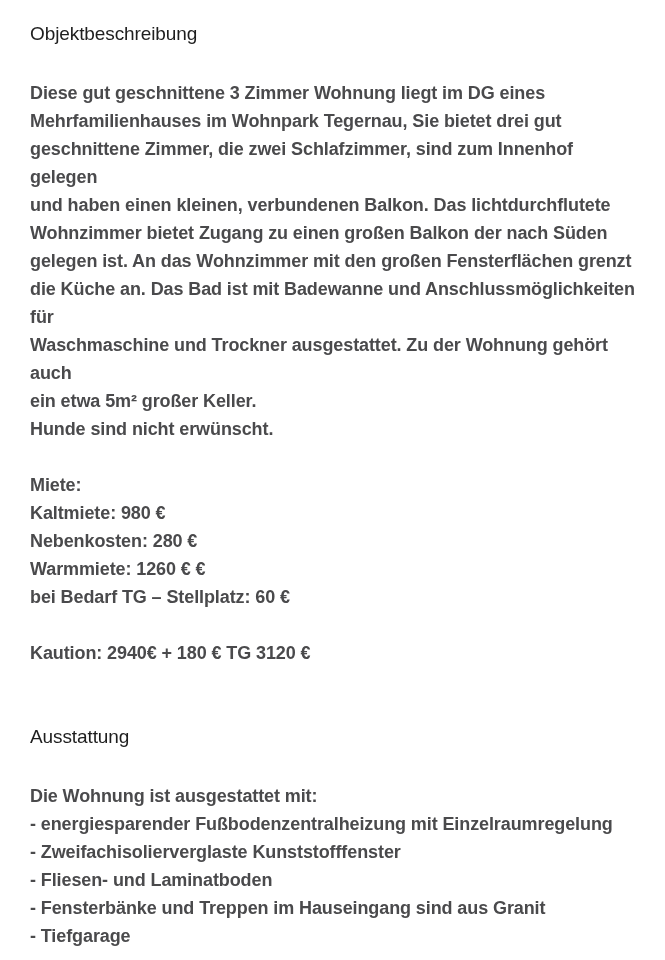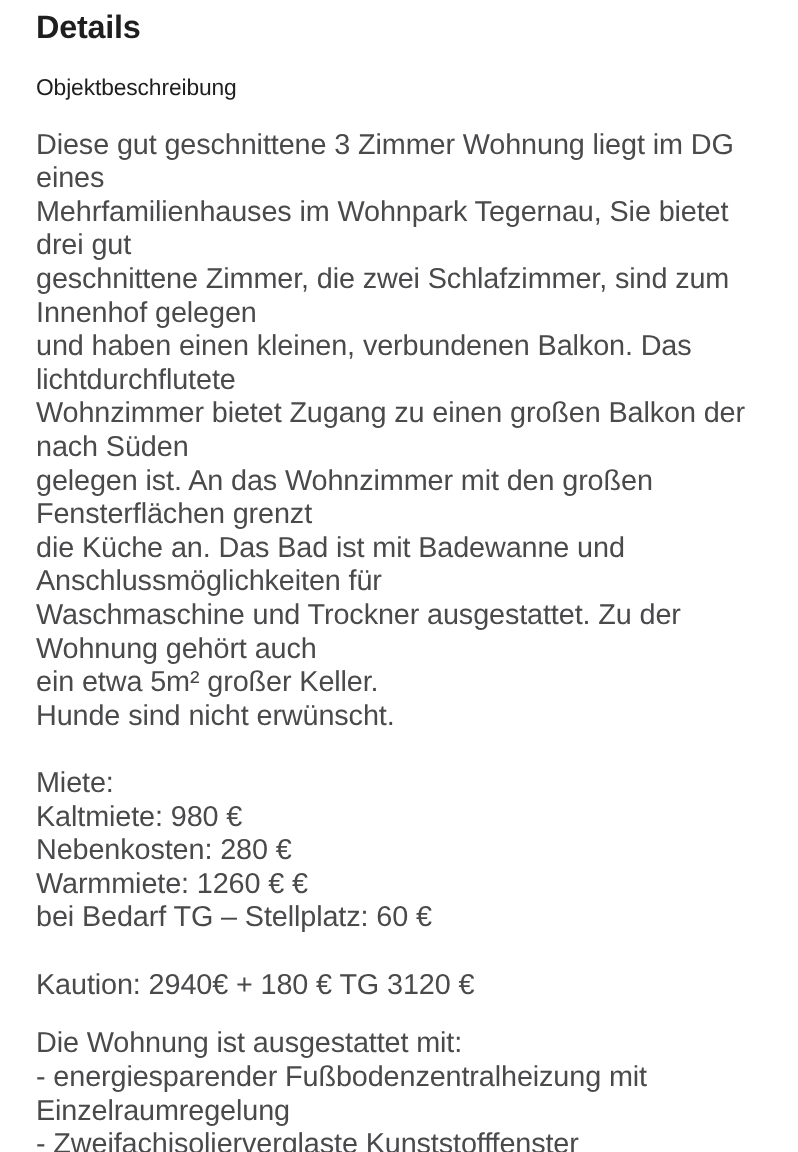--- a/index.html
+++ b/index.html
@@ -32,35 +32,34 @@
     font-size: 19px;
     line-height: 24px;
     font-weight: 400;
     color: #1e1e1e;
     letter-spacing: -0.1px;
   }
   .section + .section .section-heading {
     margin-top: 58px;
   }
   .section-body {
-    margin: 21px 0 0 0;
-    font-size: 24px;
+    margin: 33px 0 0 0;
+    font-size: 18px;
     line-height: 28px;
-    font-weight: 400;
+    font-weight: 700;
     color: #4a4a4c;
     white-space: pre-line;
     letter-spacing: -0.1px;
   }
 </style>
 </head>
 <body>
 
 <div class="details-wrap">
 
-  <h1 class="page-title">Details</h1>
 
   <section class="section">
     <h2 class="section-heading">Objektbeschreibung</h2>
     <p class="section-body">Diese gut geschnittene 3 Zimmer Wohnung liegt im DG eines
 Mehrfamilienhauses im Wohnpark Tegernau, Sie bietet drei gut
 geschnittene Zimmer, die zwei Schlafzimmer, sind zum Innenhof gelegen
 und haben einen kleinen, verbundenen Balkon. Das lichtdurchflutete
 Wohnzimmer bietet Zugang zu einen großen Balkon der nach Süden
 gelegen ist. An das Wohnzimmer mit den großen Fensterflächen grenzt
 die Küche an. Das Bad ist mit Badewanne und Anschlussmöglichkeiten für
@@ -71,20 +70,21 @@
 Miete:
 Kaltmiete: 980 €
 Nebenkosten: 280 €
 Warmmiete: 1260 € €
 bei Bedarf TG – Stellplatz: 60 €
 
 Kaution: 2940€ + 180 € TG 3120 €</p>
   </section>
 
   <section class="section">
+    <h2 class="section-heading">Ausstattung</h2>
     <p class="section-body">Die Wohnung ist ausgestattet mit:
 - energiesparender Fußbodenzentralheizung mit Einzelraumregelung
 - Zweifachisolierverglaste Kunststofffenster
 - Fliesen- und Laminatboden
 - Fensterbänke und Treppen im Hauseingang sind aus Granit
 - Tiefgarage
 
 Gemeinschaftseinrichtung:
 - Kinder-Spielplatz
 - Kfz-Besucher-Stellplatz im Außenbereich</p>

